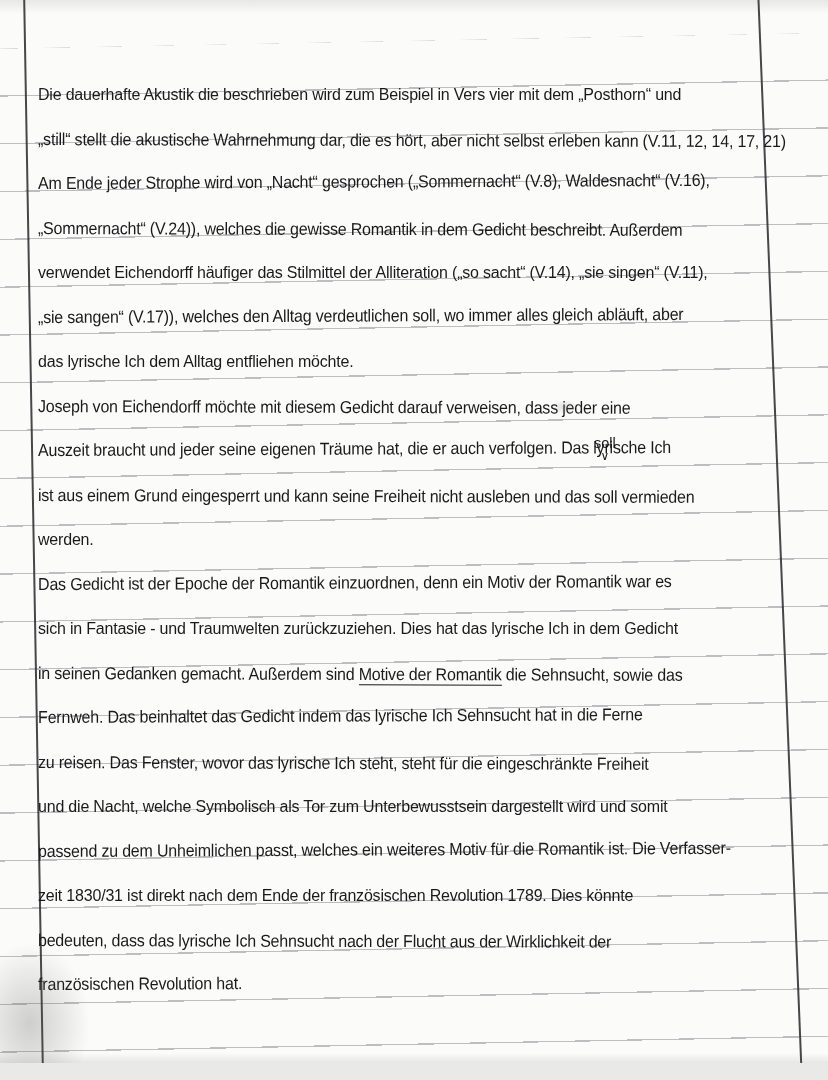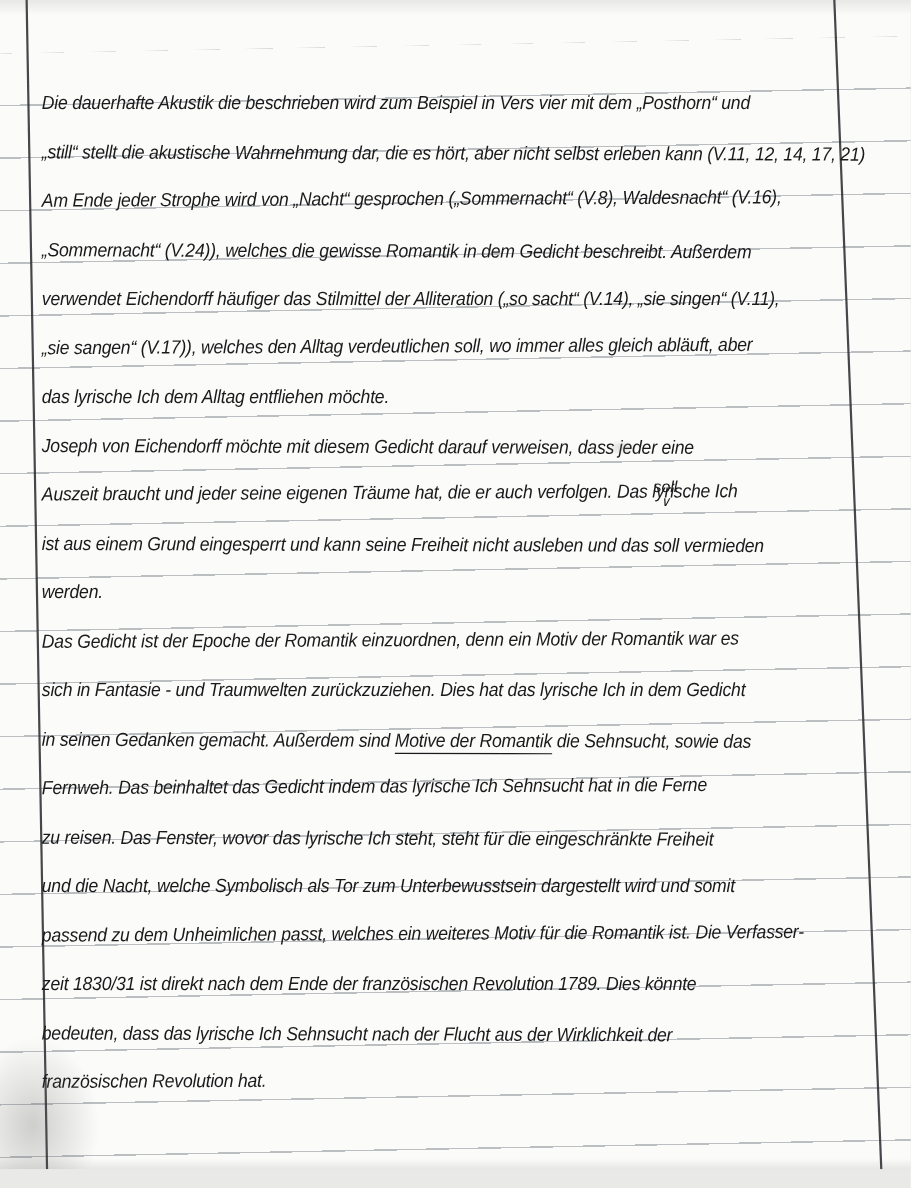--- a/index.html
+++ b/index.html
@@ -8,21 +8,20 @@
     --margin:#2e2e32;
     --ink:#1a1a1c;
   }
   html,body{margin:0;padding:0;background:#e9e9e7;}
   .page{
     position:relative;
     width:828px;height:1063px;
     background:var(--paper);
     overflow:hidden;
     font-family:"Liberation Sans",sans-serif;
-    font-style:italic;
   }
   
   .rules{
     position:absolute;
     left:-60px;right:-60px;
     top:50px;height:1150px;
     background:repeating-linear-gradient(
       to bottom,
       transparent 0px, transparent 46.5px,
       var(--rule) 46.5px, var(--rule) 47.8px

